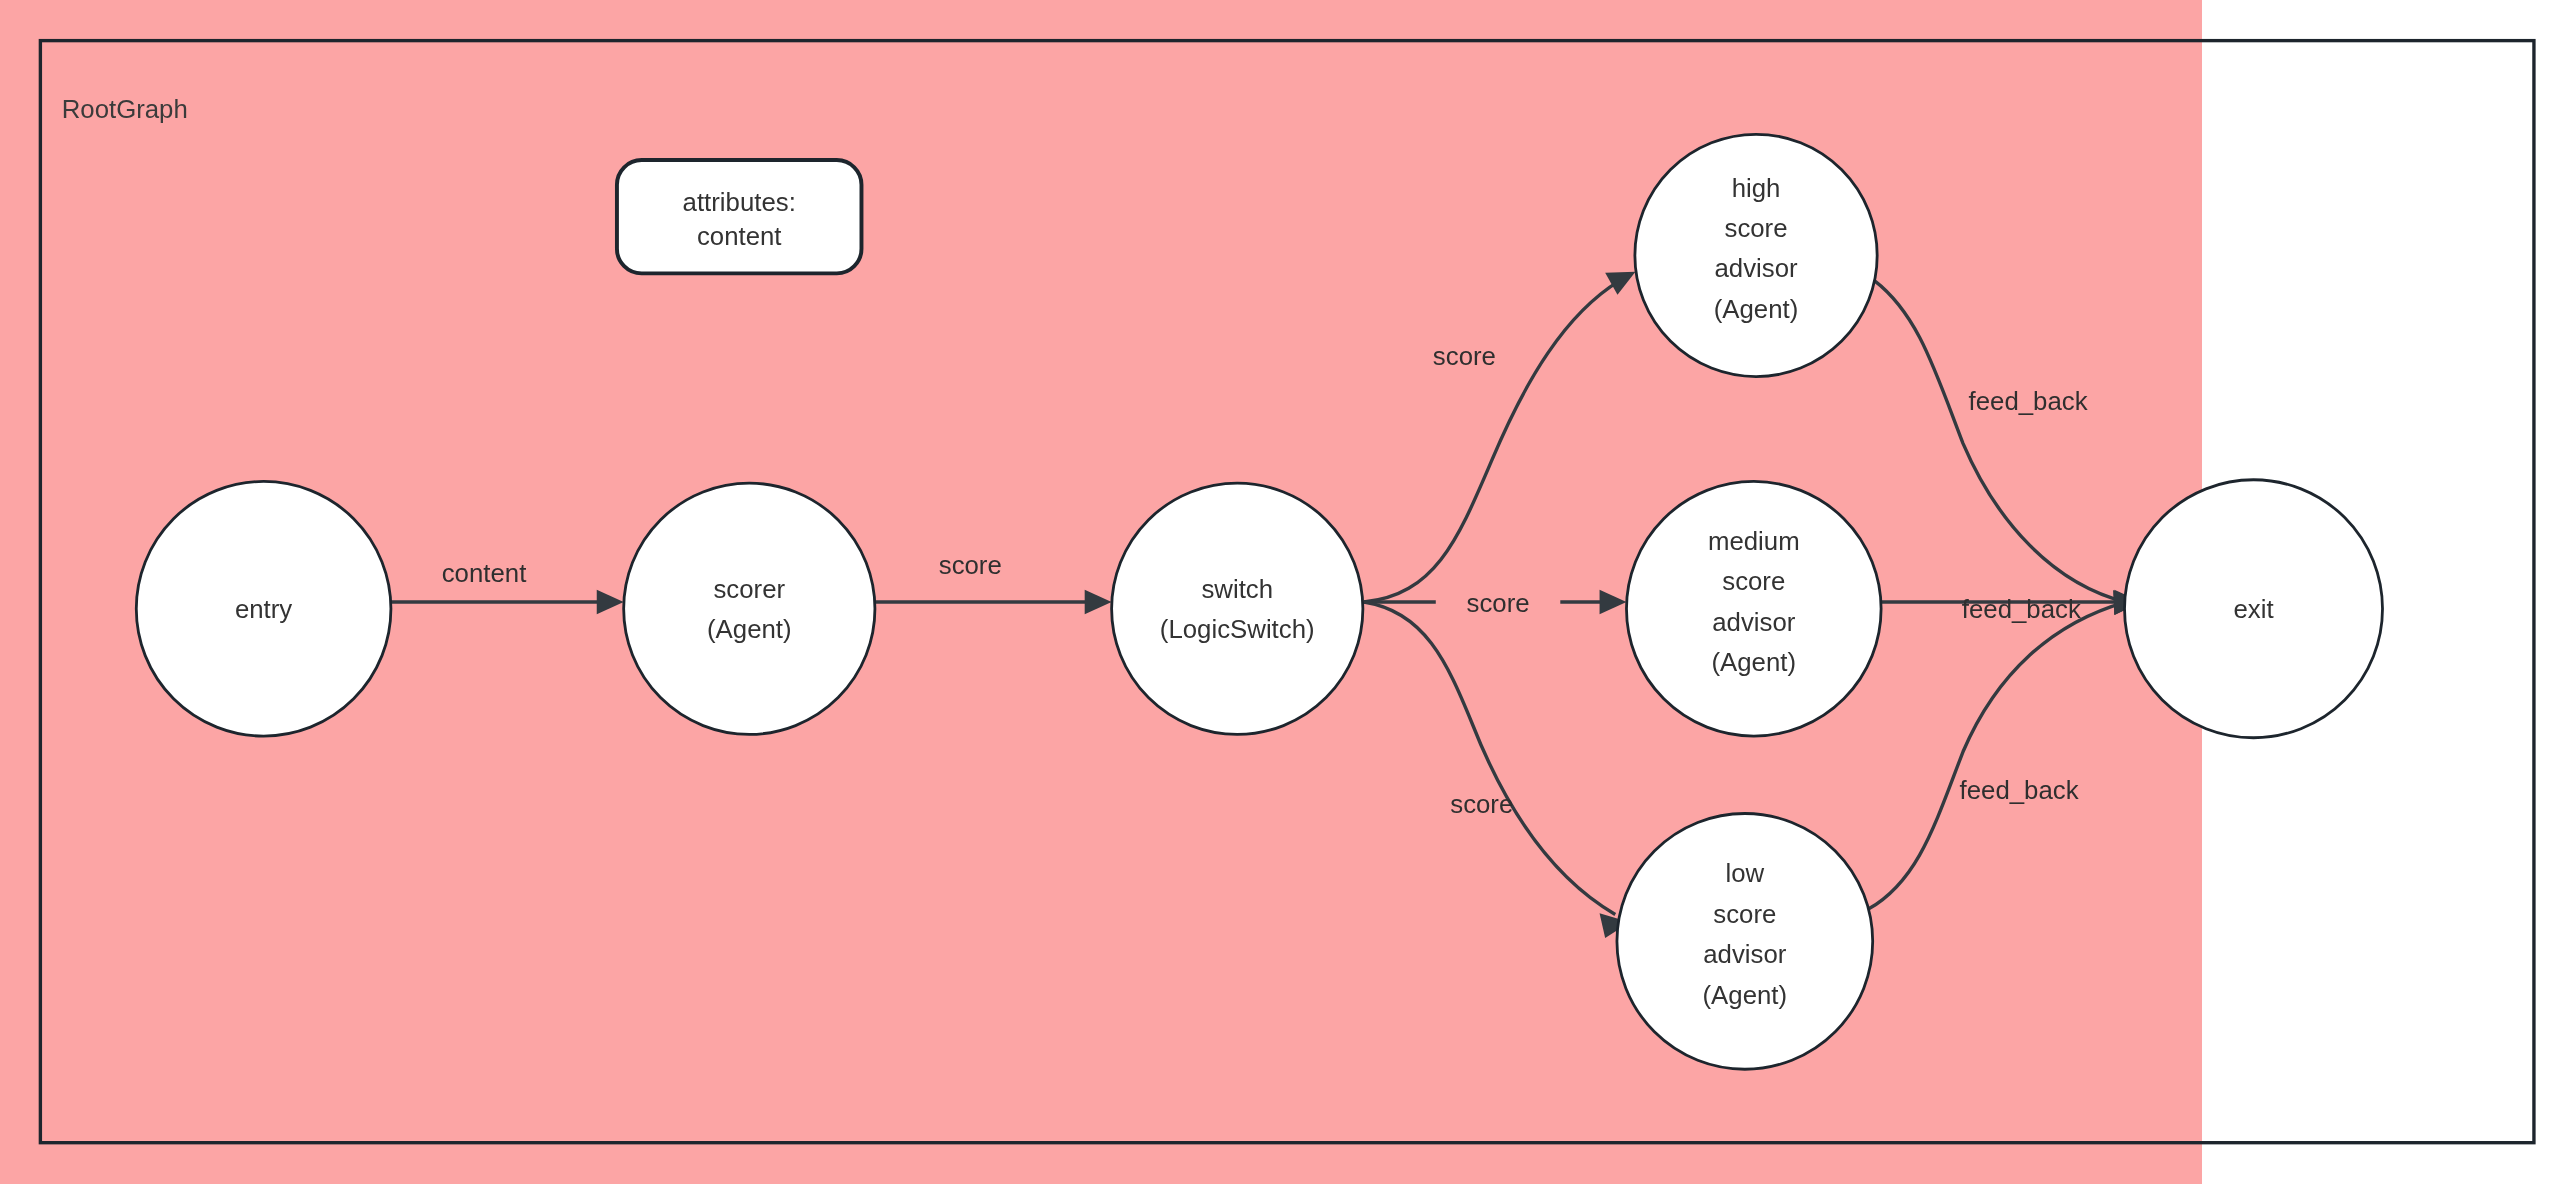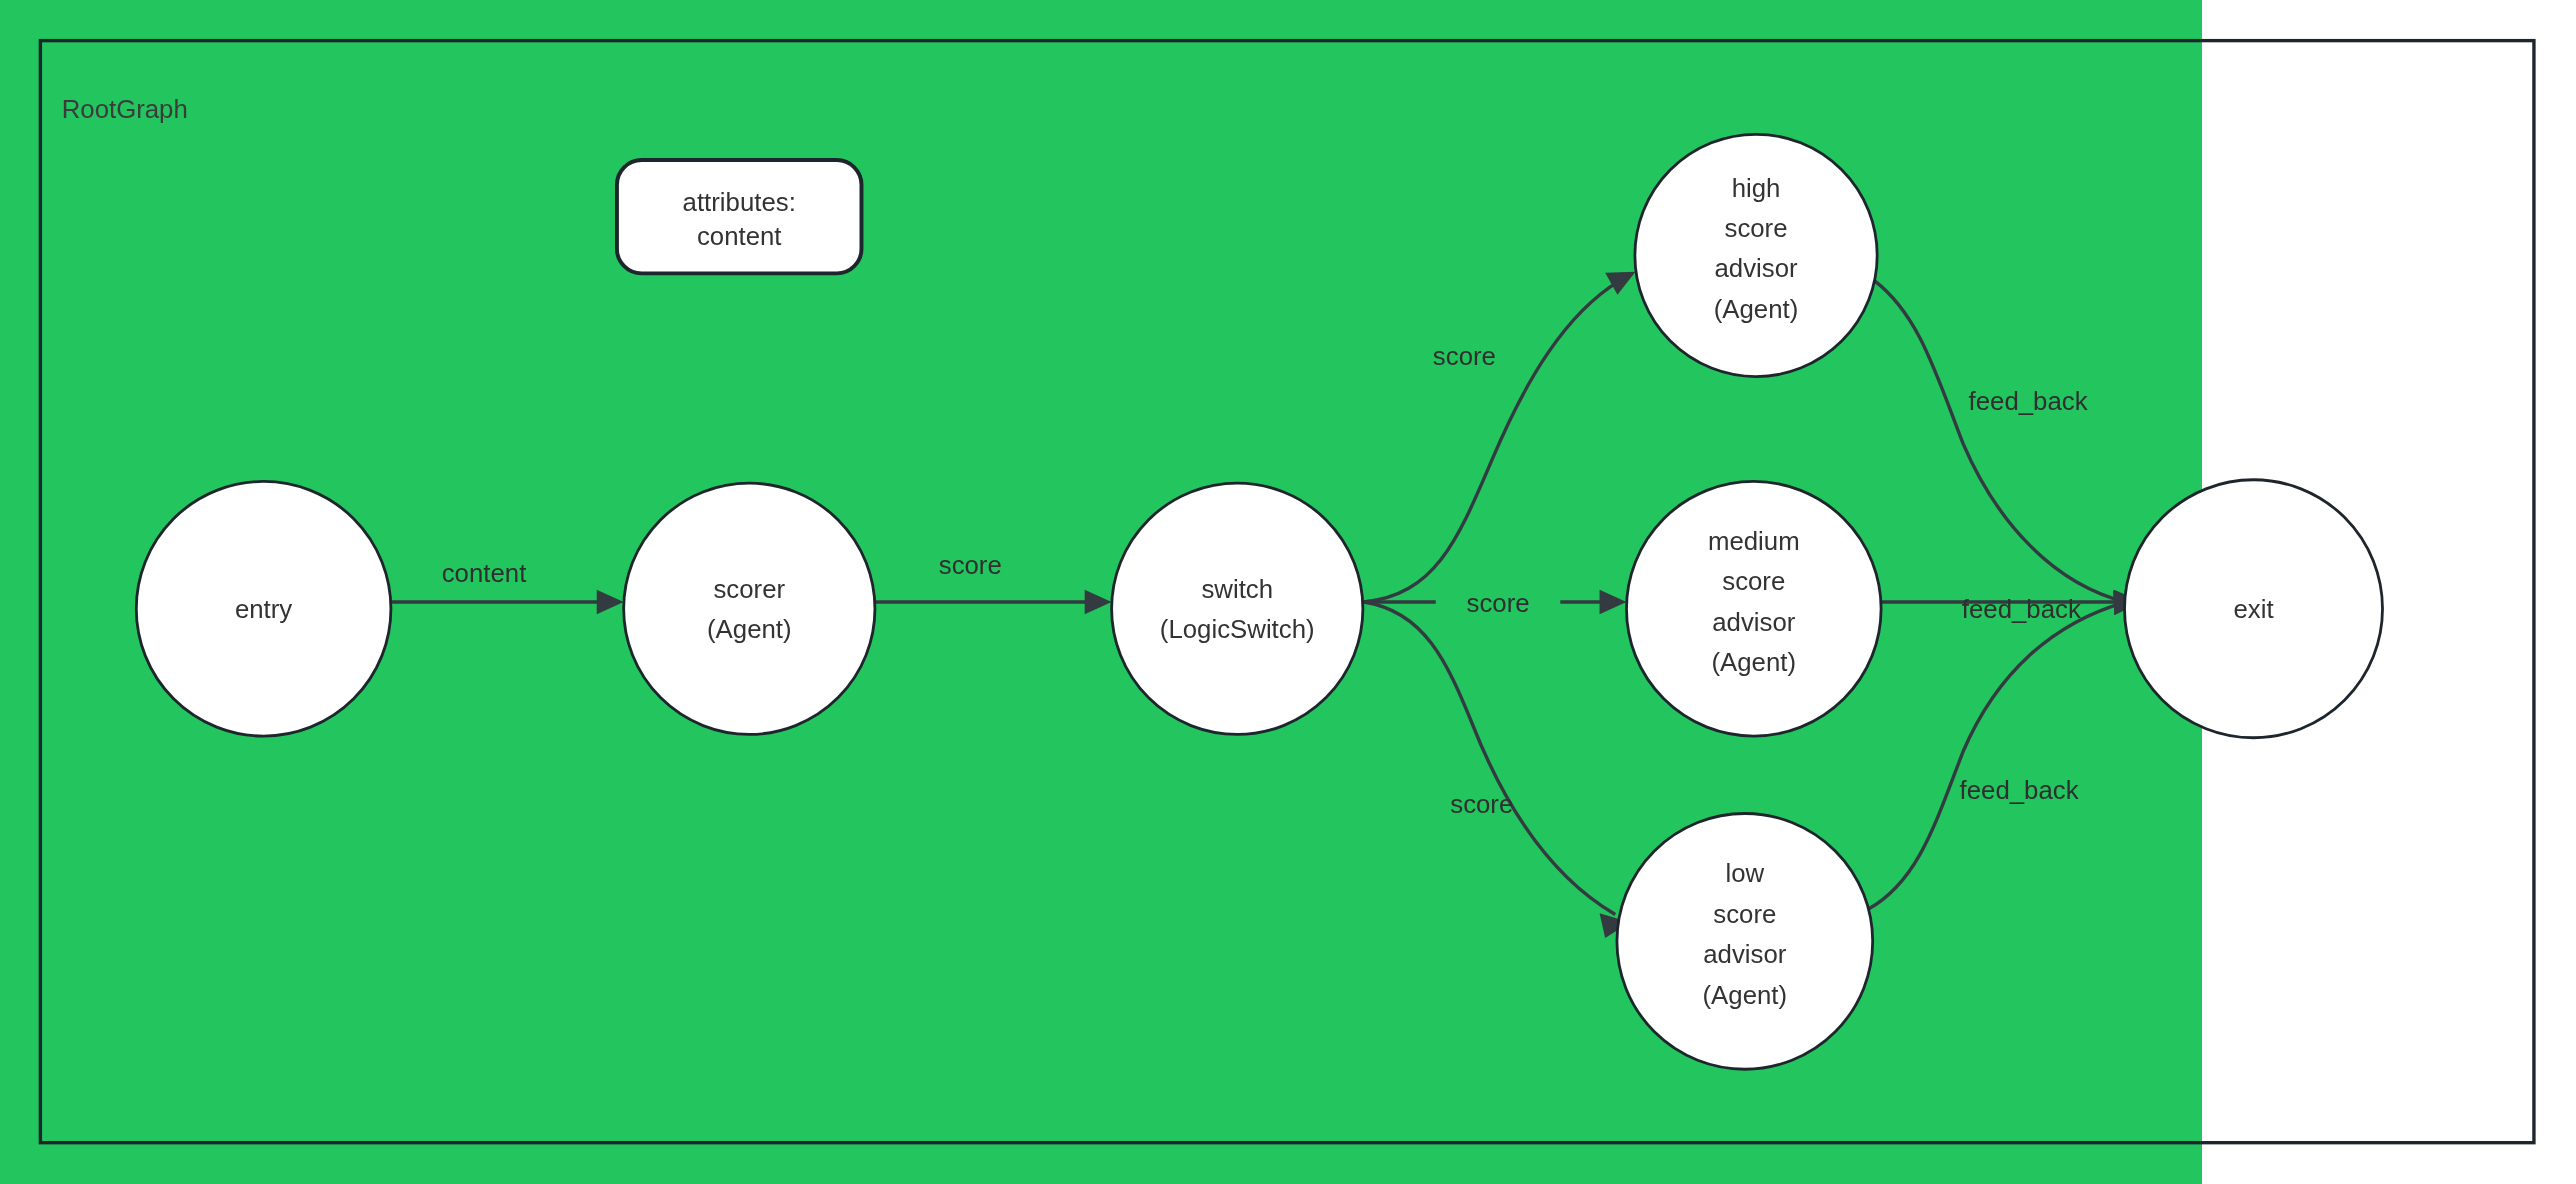--- a/index.html
+++ b/index.html
@@ -10,21 +10,21 @@
   body {
     width: 2576px;
     height: 1185px;
     font-family: "Liberation Sans", sans-serif;
     overflow: hidden;
   }
   #stage {
     position: relative;
     width: 2202px;
     height: 1185px;
-    background: #22c55e;
+    background: #fca5a5;
   }
   svg#graph {
     position: absolute;
     left: 0;
     top: 0;
     width: 2576px;
     height: 1185px;
     display: block;
   }
   .cluster-box {

